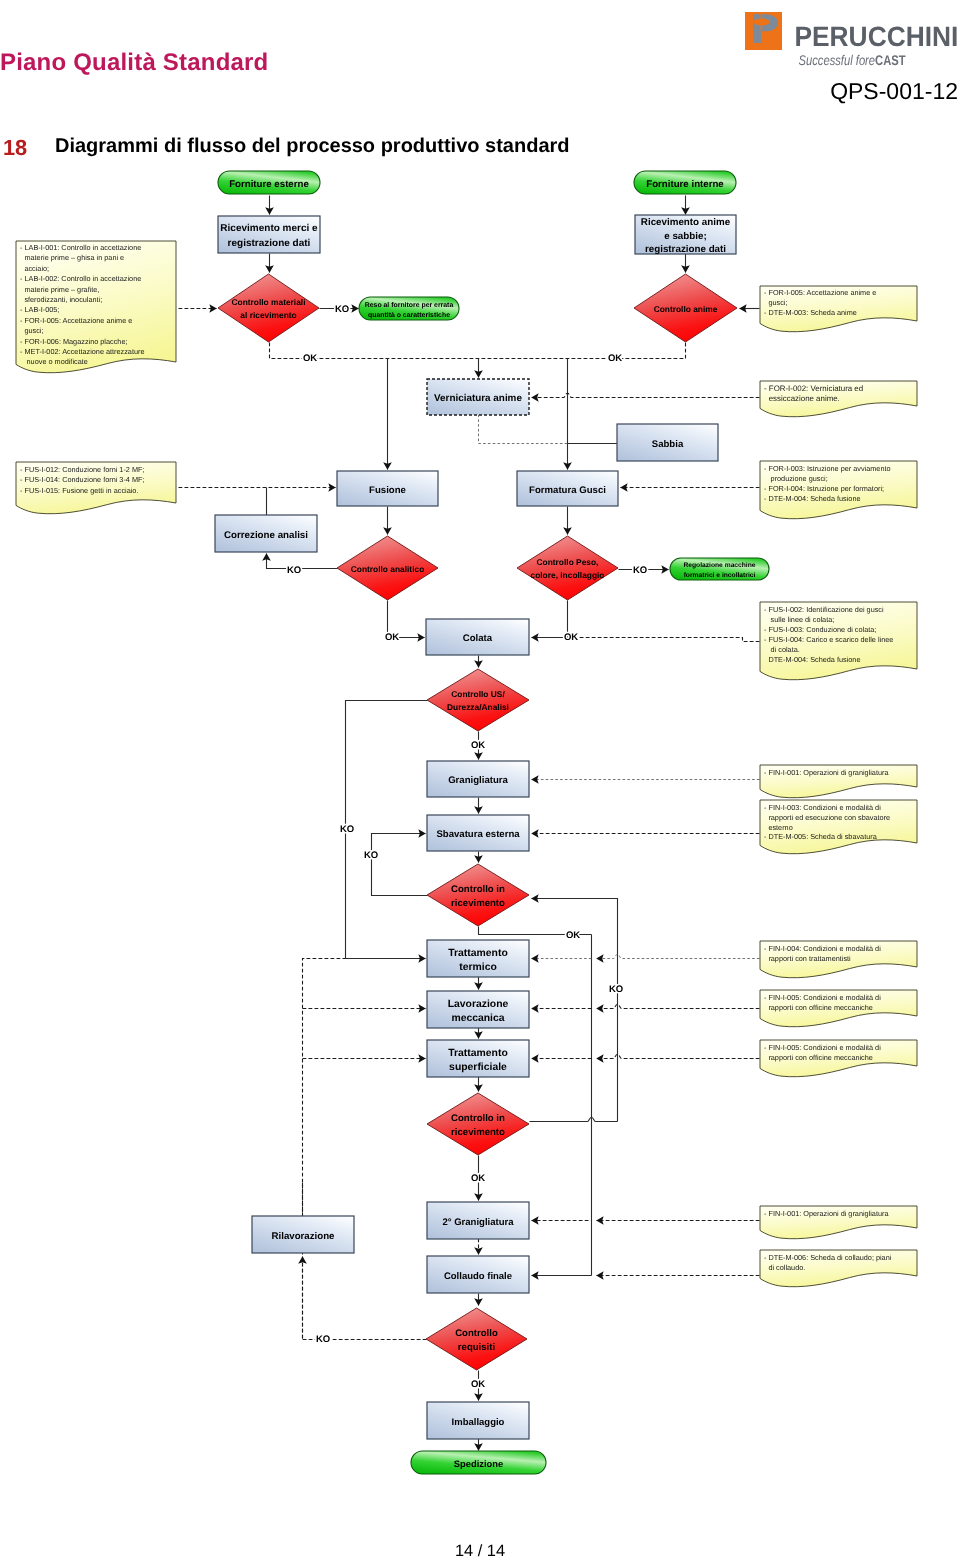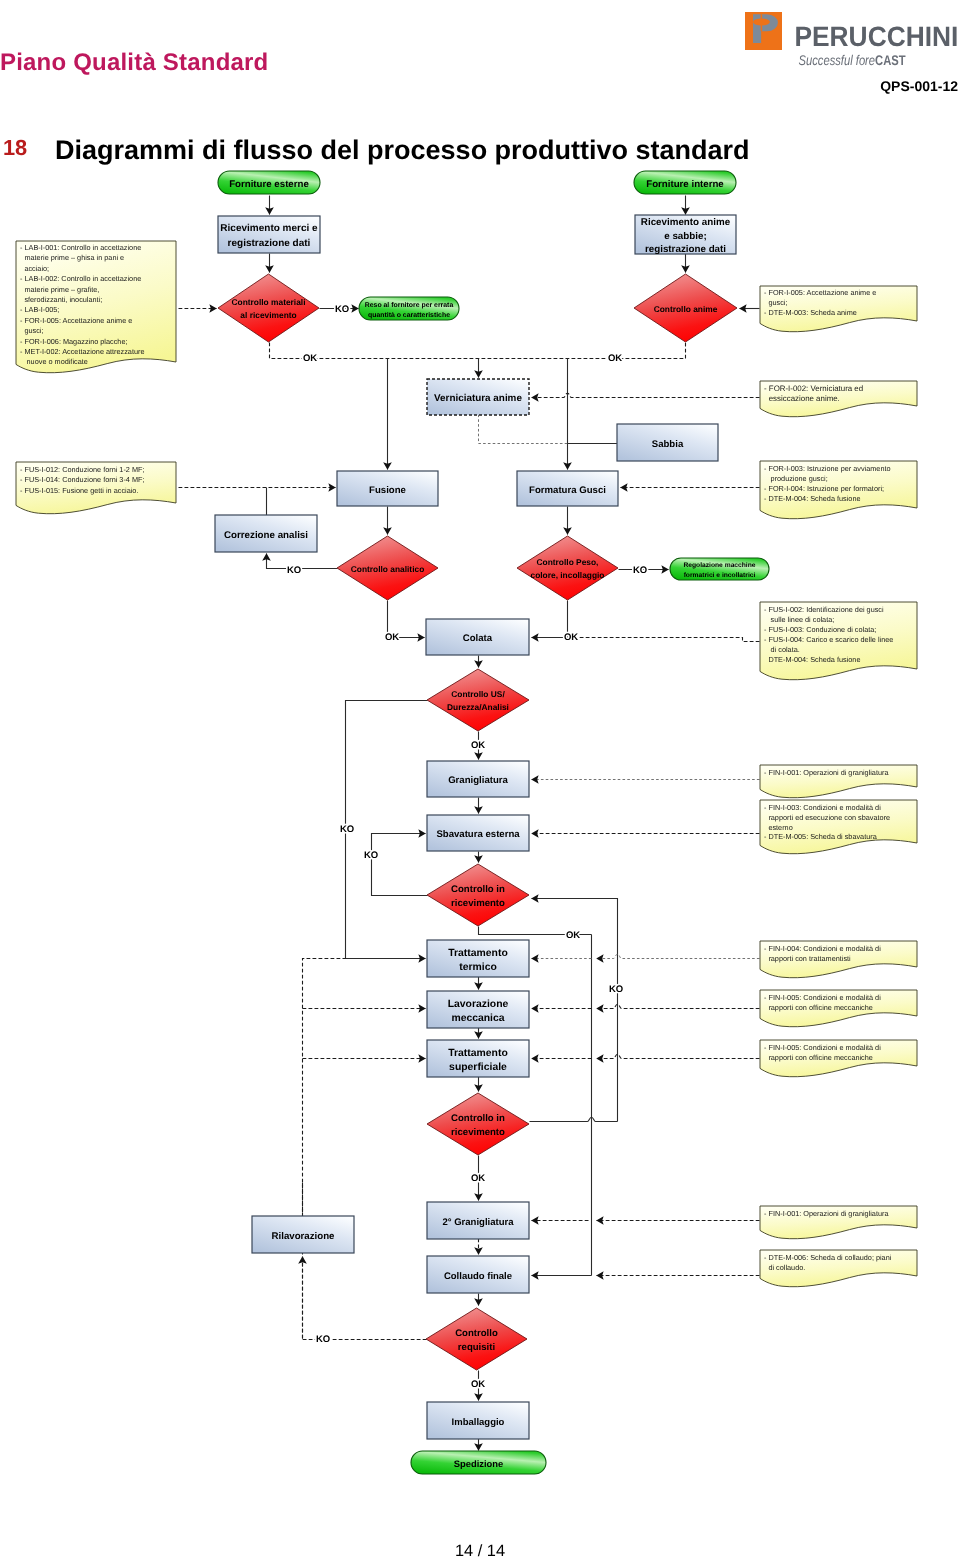--- a/index.html
+++ b/index.html
@@ -2,23 +2,23 @@
 <html><head>
 <meta charset="utf-8">
 <title>Piano Qualità Standard</title>
 <style>
   html,body{margin:0;padding:0;}
   body{width:960px;height:1558px;background:#fff;-webkit-font-smoothing:antialiased;text-rendering:geometricPrecision;font-family:"Liberation Sans",sans-serif;position:relative;overflow:hidden;}
   .page{position:absolute;inset:0;}
   
   .hdr-title{position:absolute;left:0;top:49px;width:960px;text-align:left;font-size:24px;font-weight:bold;color:#be185d;letter-spacing:.2px;}
   .logo{position:absolute;left:745px;top:10px;width:210px;height:50px;}
-  .doccode{position:absolute;right:2px;top:78px;font-size:14px;font-weight:bold;color:#000;}
+  .doccode{position:absolute;right:2px;top:78px;font-size:23px;font-weight:normal;color:#000;}
   .sec-num{position:absolute;left:3px;top:135px;font-size:21.8px;font-weight:bold;color:#b91c1c;}
-  .sec-title{position:absolute;left:55px;top:135px;font-size:27px;font-weight:bold;color:#000;}
+  .sec-title{position:absolute;left:55px;top:135px;font-size:20px;font-weight:bold;color:#000;}
   .footer{position:absolute;left:0;top:1542px;width:960px;text-align:center;font-size:16.4px;color:#000;}
   svg.flow{position:absolute;left:0;top:0;}
   .nodeText{font-family:"Liberation Sans",sans-serif;font-weight:bold;text-anchor:middle;dominant-baseline:middle;fill:#000;}
   .noteText{font-family:"Liberation Sans",sans-serif;fill:#1a1a1a;}
   .edgeLbl{font-family:"Liberation Sans",sans-serif;font-weight:bold;text-anchor:middle;fill:#000;paint-order:stroke;stroke:#ffffff;stroke-width:3.2px;stroke-linejoin:round;stroke-linecap:round;}
 </style>
 </head>
 <body>
 
 <div class="page">

